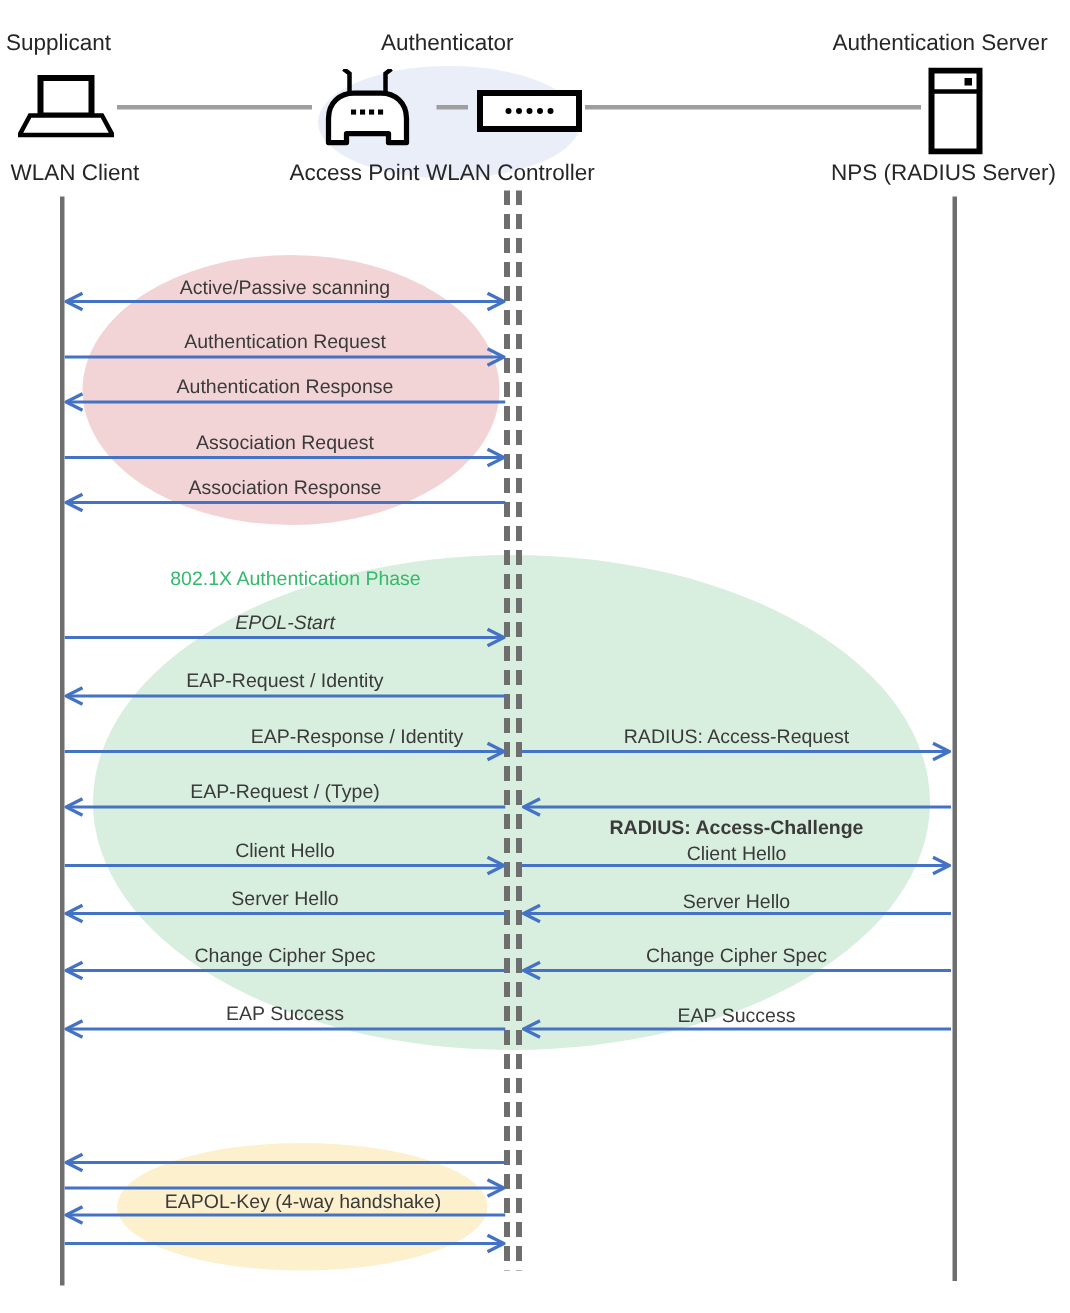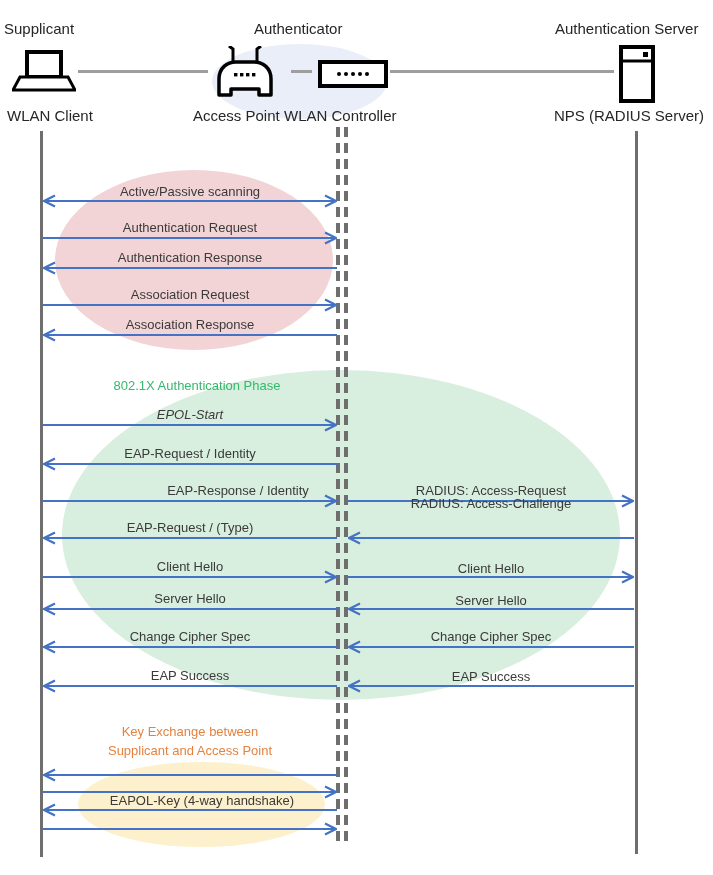--- a/index.html
+++ b/index.html
@@ -78,24 +78,20 @@
   <div class="device-label" style="left:193px;width:100px;top:107px">Access Point</div>
   <div class="device-label" style="left:284px;width:120px;top:107px">WLAN Controller</div>
   <div class="device-label" style="left:554px;width:160px;top:107px">NPS (RADIUS Server)</div>
 
   <div class="lifeline" style="left:40px;top:131px;height:726px"></div>
   <div class="dashline" style="left:336px;top:127px;height:720px"></div>
   <div class="dashline" style="left:344px;top:127px;height:720px"></div>
   <div class="lifeline" style="left:635px;top:131px;height:723px"></div>
 
   <div class="phase-title phase-2" style="left:50px;width:294px;top:376px">802.1X Authentication Phase</div>
-  <div class="phase-title phase-3" style="left:43px;width:294px;top:722px">
-    <div>Key Exchange between</div>
-    <div>Supplicant and Access Point</div>
-  </div>
 
   <div id="messages">
       <div class="msg-label" style="left: 43px; width: 294px; top: 184px;">Active/Passive scanning</div>
       <svg class="msg-arrow" width="294" height="14" style="left: 43px; top: 194px;">
         <line x1="3" x2="291" y1="7" y2="7" stroke="#4472c4" stroke-width="2"></line>
         <polyline points="282,1.5 293,7 282,12.5" fill="none" stroke="#4472c4" stroke-width="2.2"></polyline>
         <polyline points="12,1.5 1,7 12,12.5" fill="none" stroke="#4472c4" stroke-width="2.2"></polyline>
       </svg>
       <div class="msg-label" style="left: 43px; width: 294px; top: 220px;">Authentication Request</div>
       <svg class="msg-arrow" width="294" height="14" style="left: 43px; top: 231px;">
@@ -172,21 +168,21 @@
       </svg>
       <svg class="msg-arrow" width="294" height="14" style="left: 43px; top: 822px;">
         <line x1="0" x2="291" y1="7" y2="7" stroke="#4472c4" stroke-width="2"></line>
         <polyline points="282,1.5 293,7 282,12.5" fill="none" stroke="#4472c4" stroke-width="2.2"></polyline>
       </svg>
       <div class="msg-label" style="left: 348px; width: 286px; top: 483px;">RADIUS: Access-Request</div>
       <svg class="msg-arrow" width="286" height="14" style="left: 348px; top: 494px;">
         <line x1="0" x2="283" y1="7" y2="7" stroke="#4472c4" stroke-width="2"></line>
         <polyline points="274,1.5 285,7 274,12.5" fill="none" stroke="#4472c4" stroke-width="2.2"></polyline>
       </svg>
-      <div class="msg-label" style="left: 348px; width: 286px; top: 496px;">RADIUS: Access-Challenge</div>
+      <div class="msg-label" style="left: 348px; width: 286px; top: 544px; font-weight: bold;">RADIUS: Access-Challenge</div>
       <svg class="msg-arrow" width="286" height="14" style="left: 348px; top: 531px;">
         <line x1="3" x2="286" y1="7" y2="7" stroke="#4472c4" stroke-width="2"></line>
         <polyline points="12,1.5 1,7 12,12.5" fill="none" stroke="#4472c4" stroke-width="2.2"></polyline>
       </svg>
       <div class="msg-label" style="left: 348px; width: 286px; top: 561px;">Client Hello</div>
       <svg class="msg-arrow" width="286" height="14" style="left: 348px; top: 570px;">
         <line x1="0" x2="283" y1="7" y2="7" stroke="#4472c4" stroke-width="2"></line>
         <polyline points="274,1.5 285,7 274,12.5" fill="none" stroke="#4472c4" stroke-width="2.2"></polyline>
       </svg>
       <div class="msg-label" style="left: 348px; width: 286px; top: 593px;">Server Hello</div>

